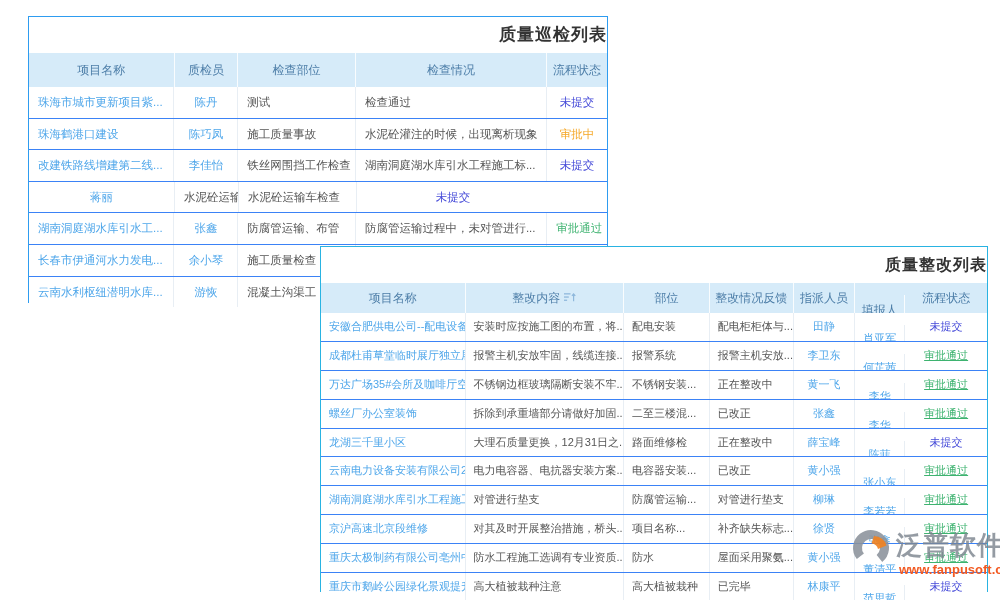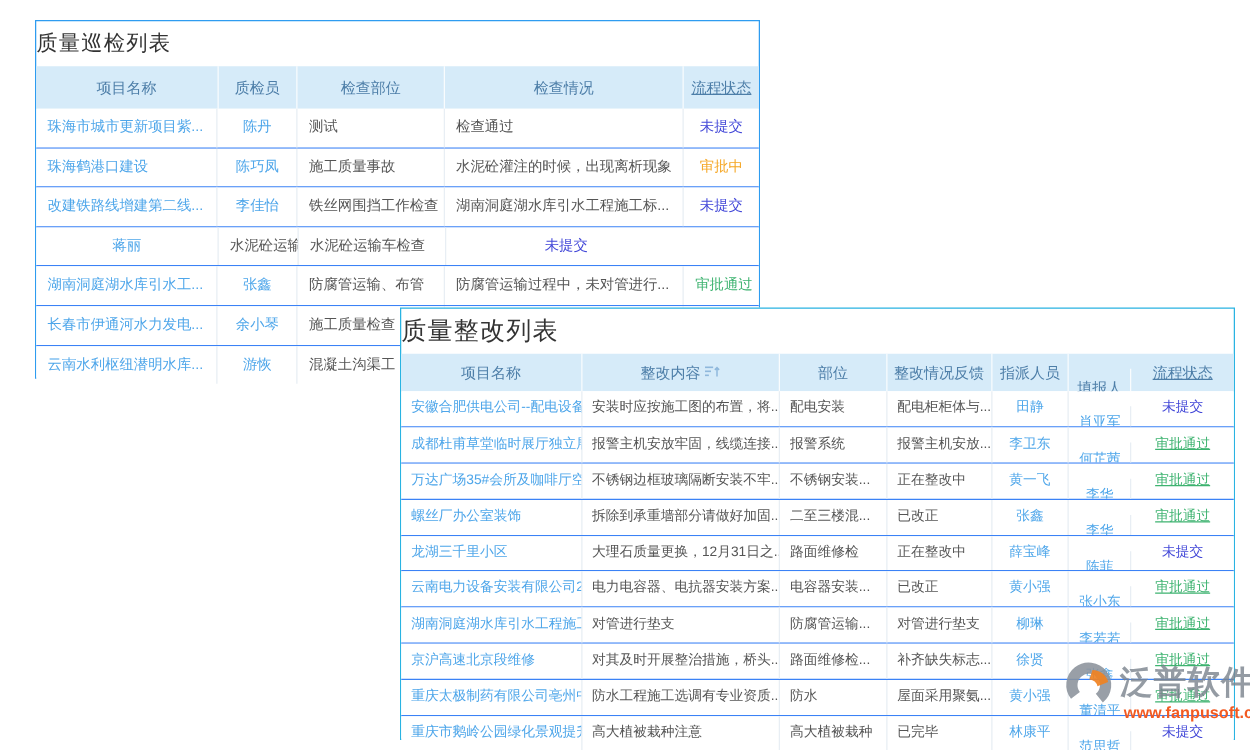--- a/index.html
+++ b/index.html
@@ -13,34 +13,34 @@
   }
   #card1{
     left:28px;top:16px;width:580px;height:287px;
     border:1.5px solid var(--b1,#2e9cf0);z-index:1;
   }
   #card2{
     left:320px;top:246px;width:668px;height:346px;
     border:1.5px solid var(--b2,#29b3e2);z-index:10;
   }
   .card-title{
-    text-align:left;font-weight:normal;color:var(--title,#333);
+    text-align:right;font-weight:bold;color:var(--title,#333);
     letter-spacing:1px;
   }
   #card1 .card-title{height:36px;line-height:36px;font-size:17px;}
-  #card2 .card-title{height:36px;line-height:36px;font-size:20px;}
+  #card2 .card-title{height:36px;line-height:36px;font-size:16px;}
   .thead{display:flex;background:var(--hbg,#d6ebf9);}
   #card1 .thead{height:34px;line-height:34px;}
   #card2 .thead{height:30px;line-height:30px;}
   .hcell{
     box-sizing:border-box;text-align:center;font-size:12px;
     color:var(--htx,#4d7ea8);white-space:nowrap;overflow:hidden;
     border-right:1px solid rgba(255,255,255,.85);
   }
-  .hcell:last-child{border-right:none;text-decoration:underline;}
+  .hcell:last-child{border-right:none;}
   .trow{display:flex;border-bottom:1px solid #3b82f6;background:#fff;}
   .trow:last-child{border-bottom:none;}
   #t1body .trow{height:30.6px;line-height:30.6px;}
   #t2body .trow{height:27.9px;line-height:27.9px;}
   .tcell{
     box-sizing:border-box;white-space:nowrap;overflow:hidden;
     color:#555;border-right:1px solid #e8eef4;
   }
   #t1body .tcell{font-size:11.5px;padding:0 9px;}
   #t2body .tcell{font-size:11px;padding:0 8px;}
@@ -220,21 +220,21 @@
           <div class="tcell t2c al">对管进行垫支</div>
           <div class="tcell t2c al">防腐管运输...</div>
           <div class="tcell t2c al">对管进行垫支</div>
           <div class="tcell t2c ac link">柳琳</div>
           <div class="tcell t2c ac link">李若若</div>
           <div class="tcell t2c ac u" style="color: rgb(62, 179, 112);">审批通过</div>
         </div>
         <div class="trow">
           <div class="tcell t2c al link">京沪高速北京段维修</div>
           <div class="tcell t2c al">对其及时开展整治措施，桥头...</div>
-          <div class="tcell t2c al">路面维修检...</div>
+          <div class="tcell t2c al">项目名称...</div>
           <div class="tcell t2c al">补齐缺失标志...</div>
           <div class="tcell t2c ac link">徐贤</div>
           <div class="tcell t2c ac link">张鑫</div>
           <div class="tcell t2c ac u" style="color: rgb(62, 179, 112);">审批通过</div>
         </div>
         <div class="trow">
           <div class="tcell t2c al link">重庆太极制药有限公司亳州中...</div>
           <div class="tcell t2c al">防水工程施工选调有专业资质...</div>
           <div class="tcell t2c al">防水</div>
           <div class="tcell t2c al">屋面采用聚氨...</div>

